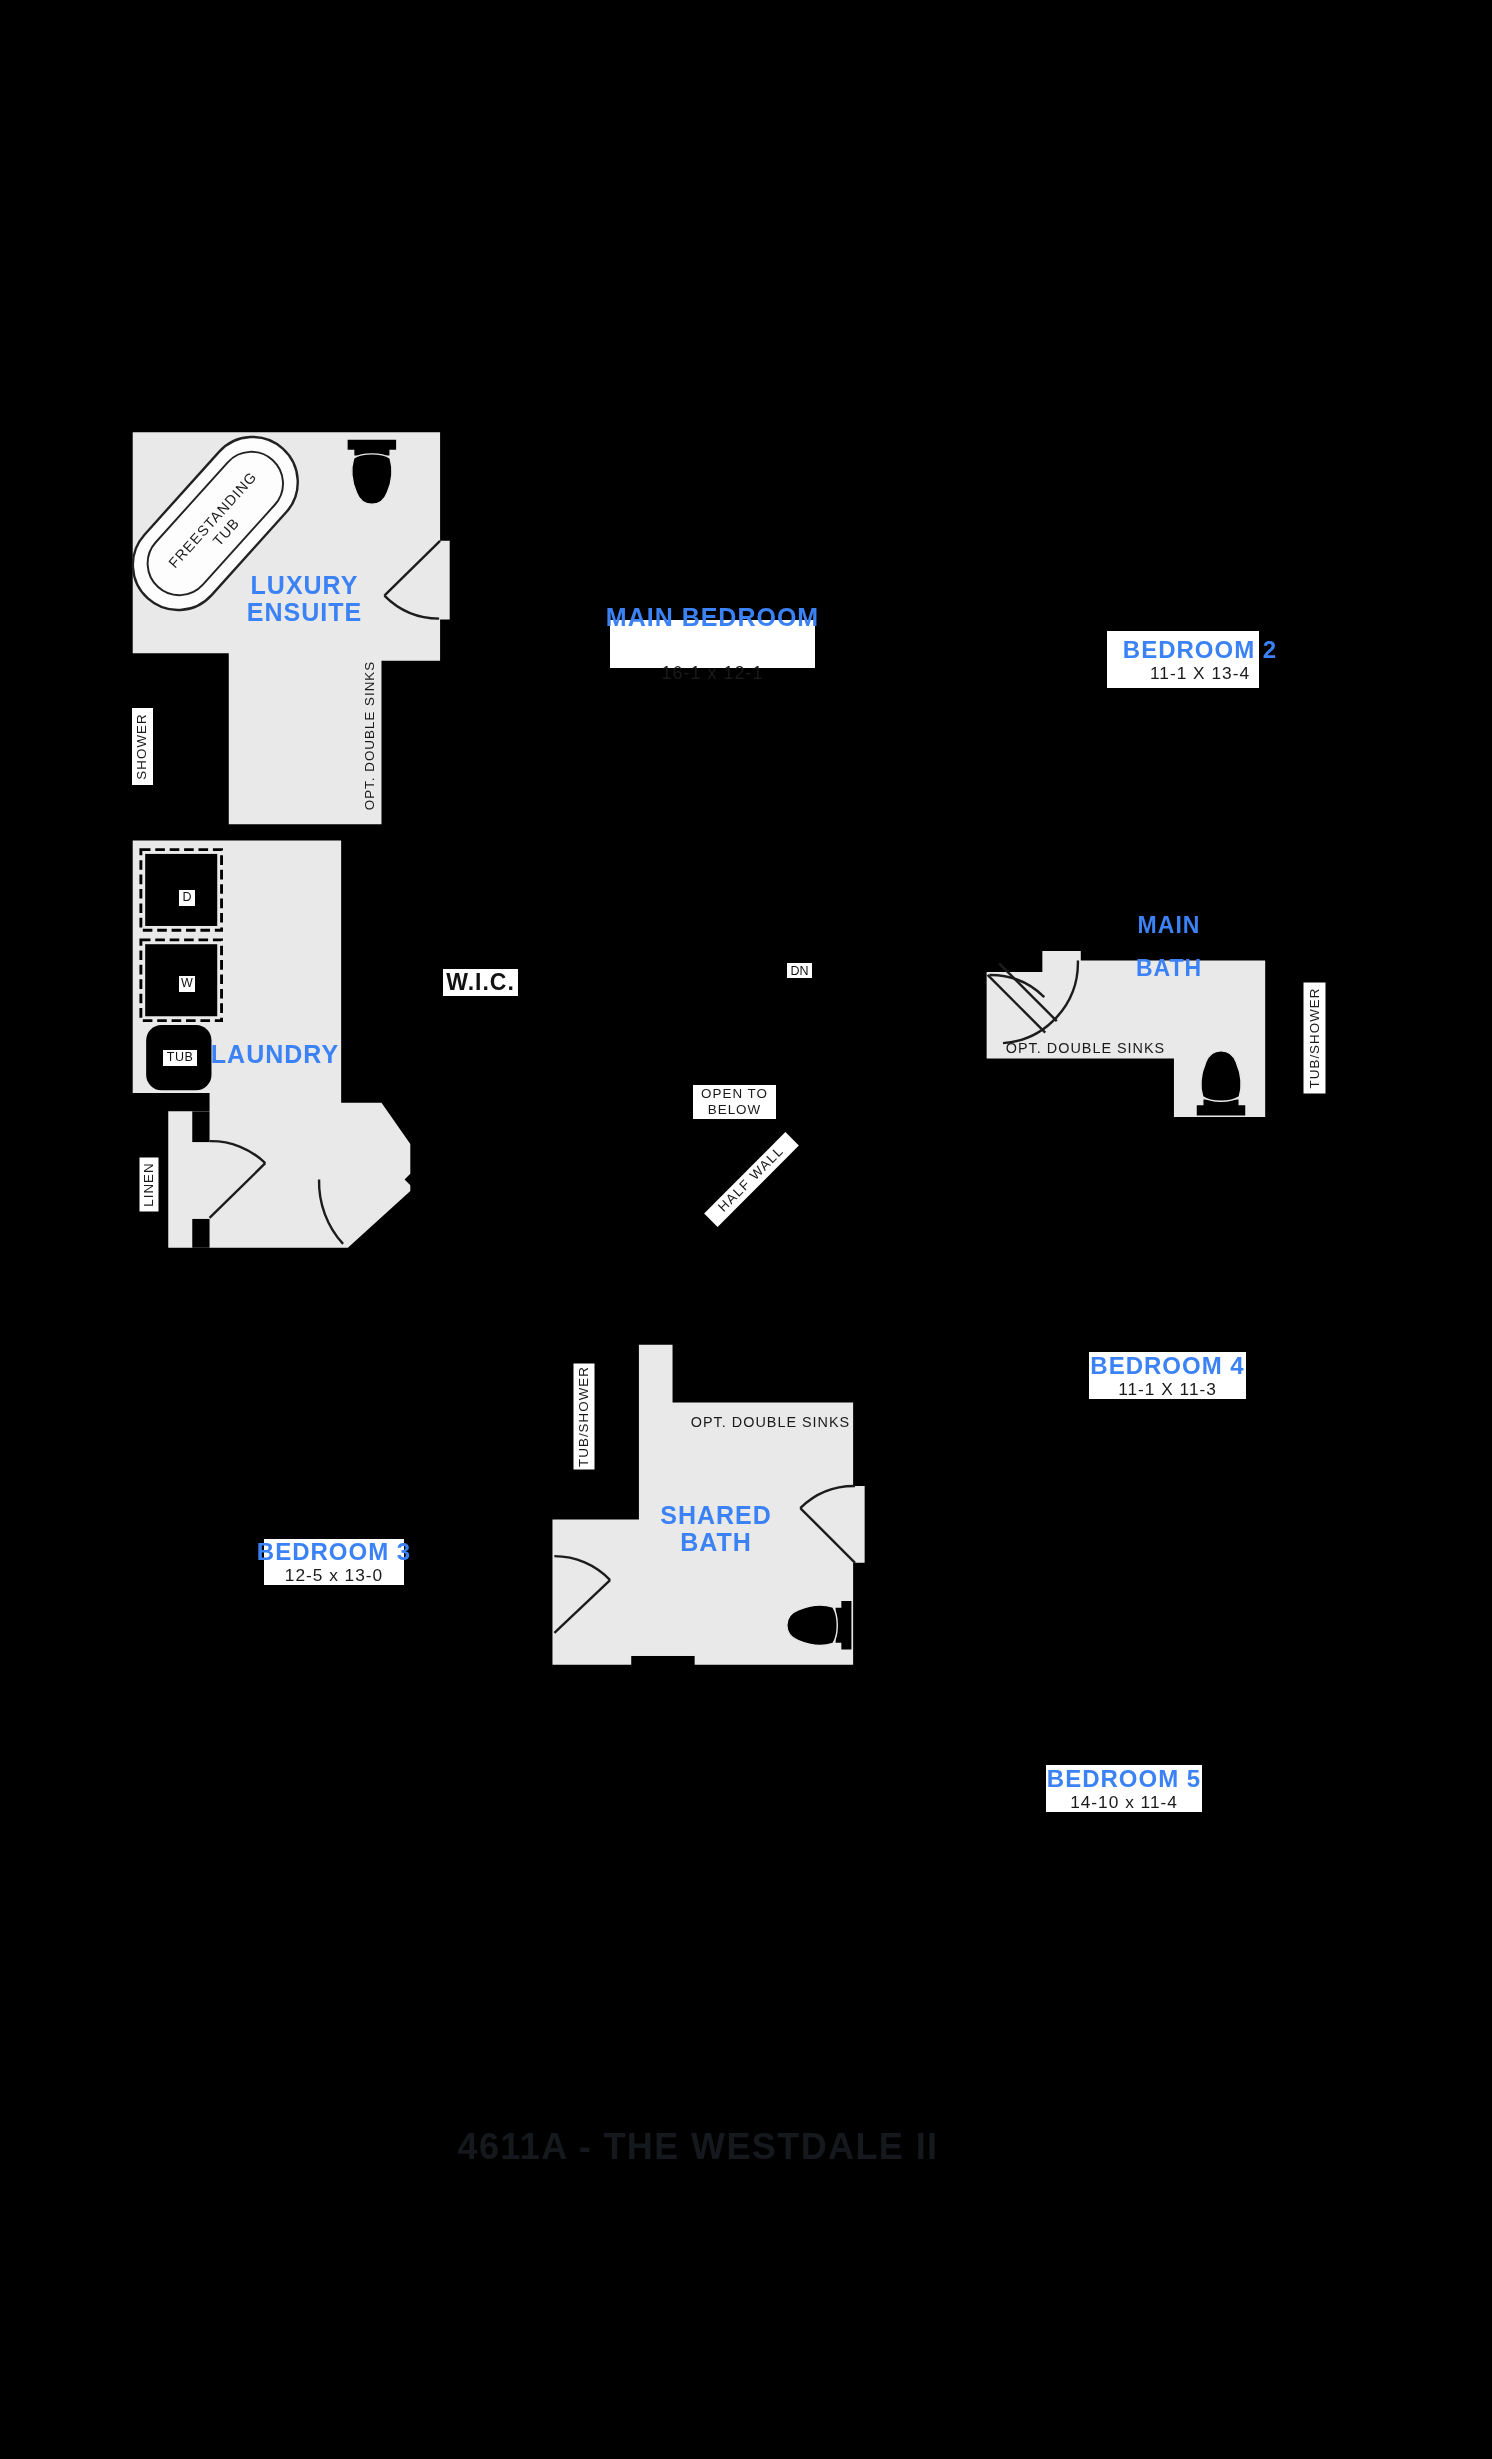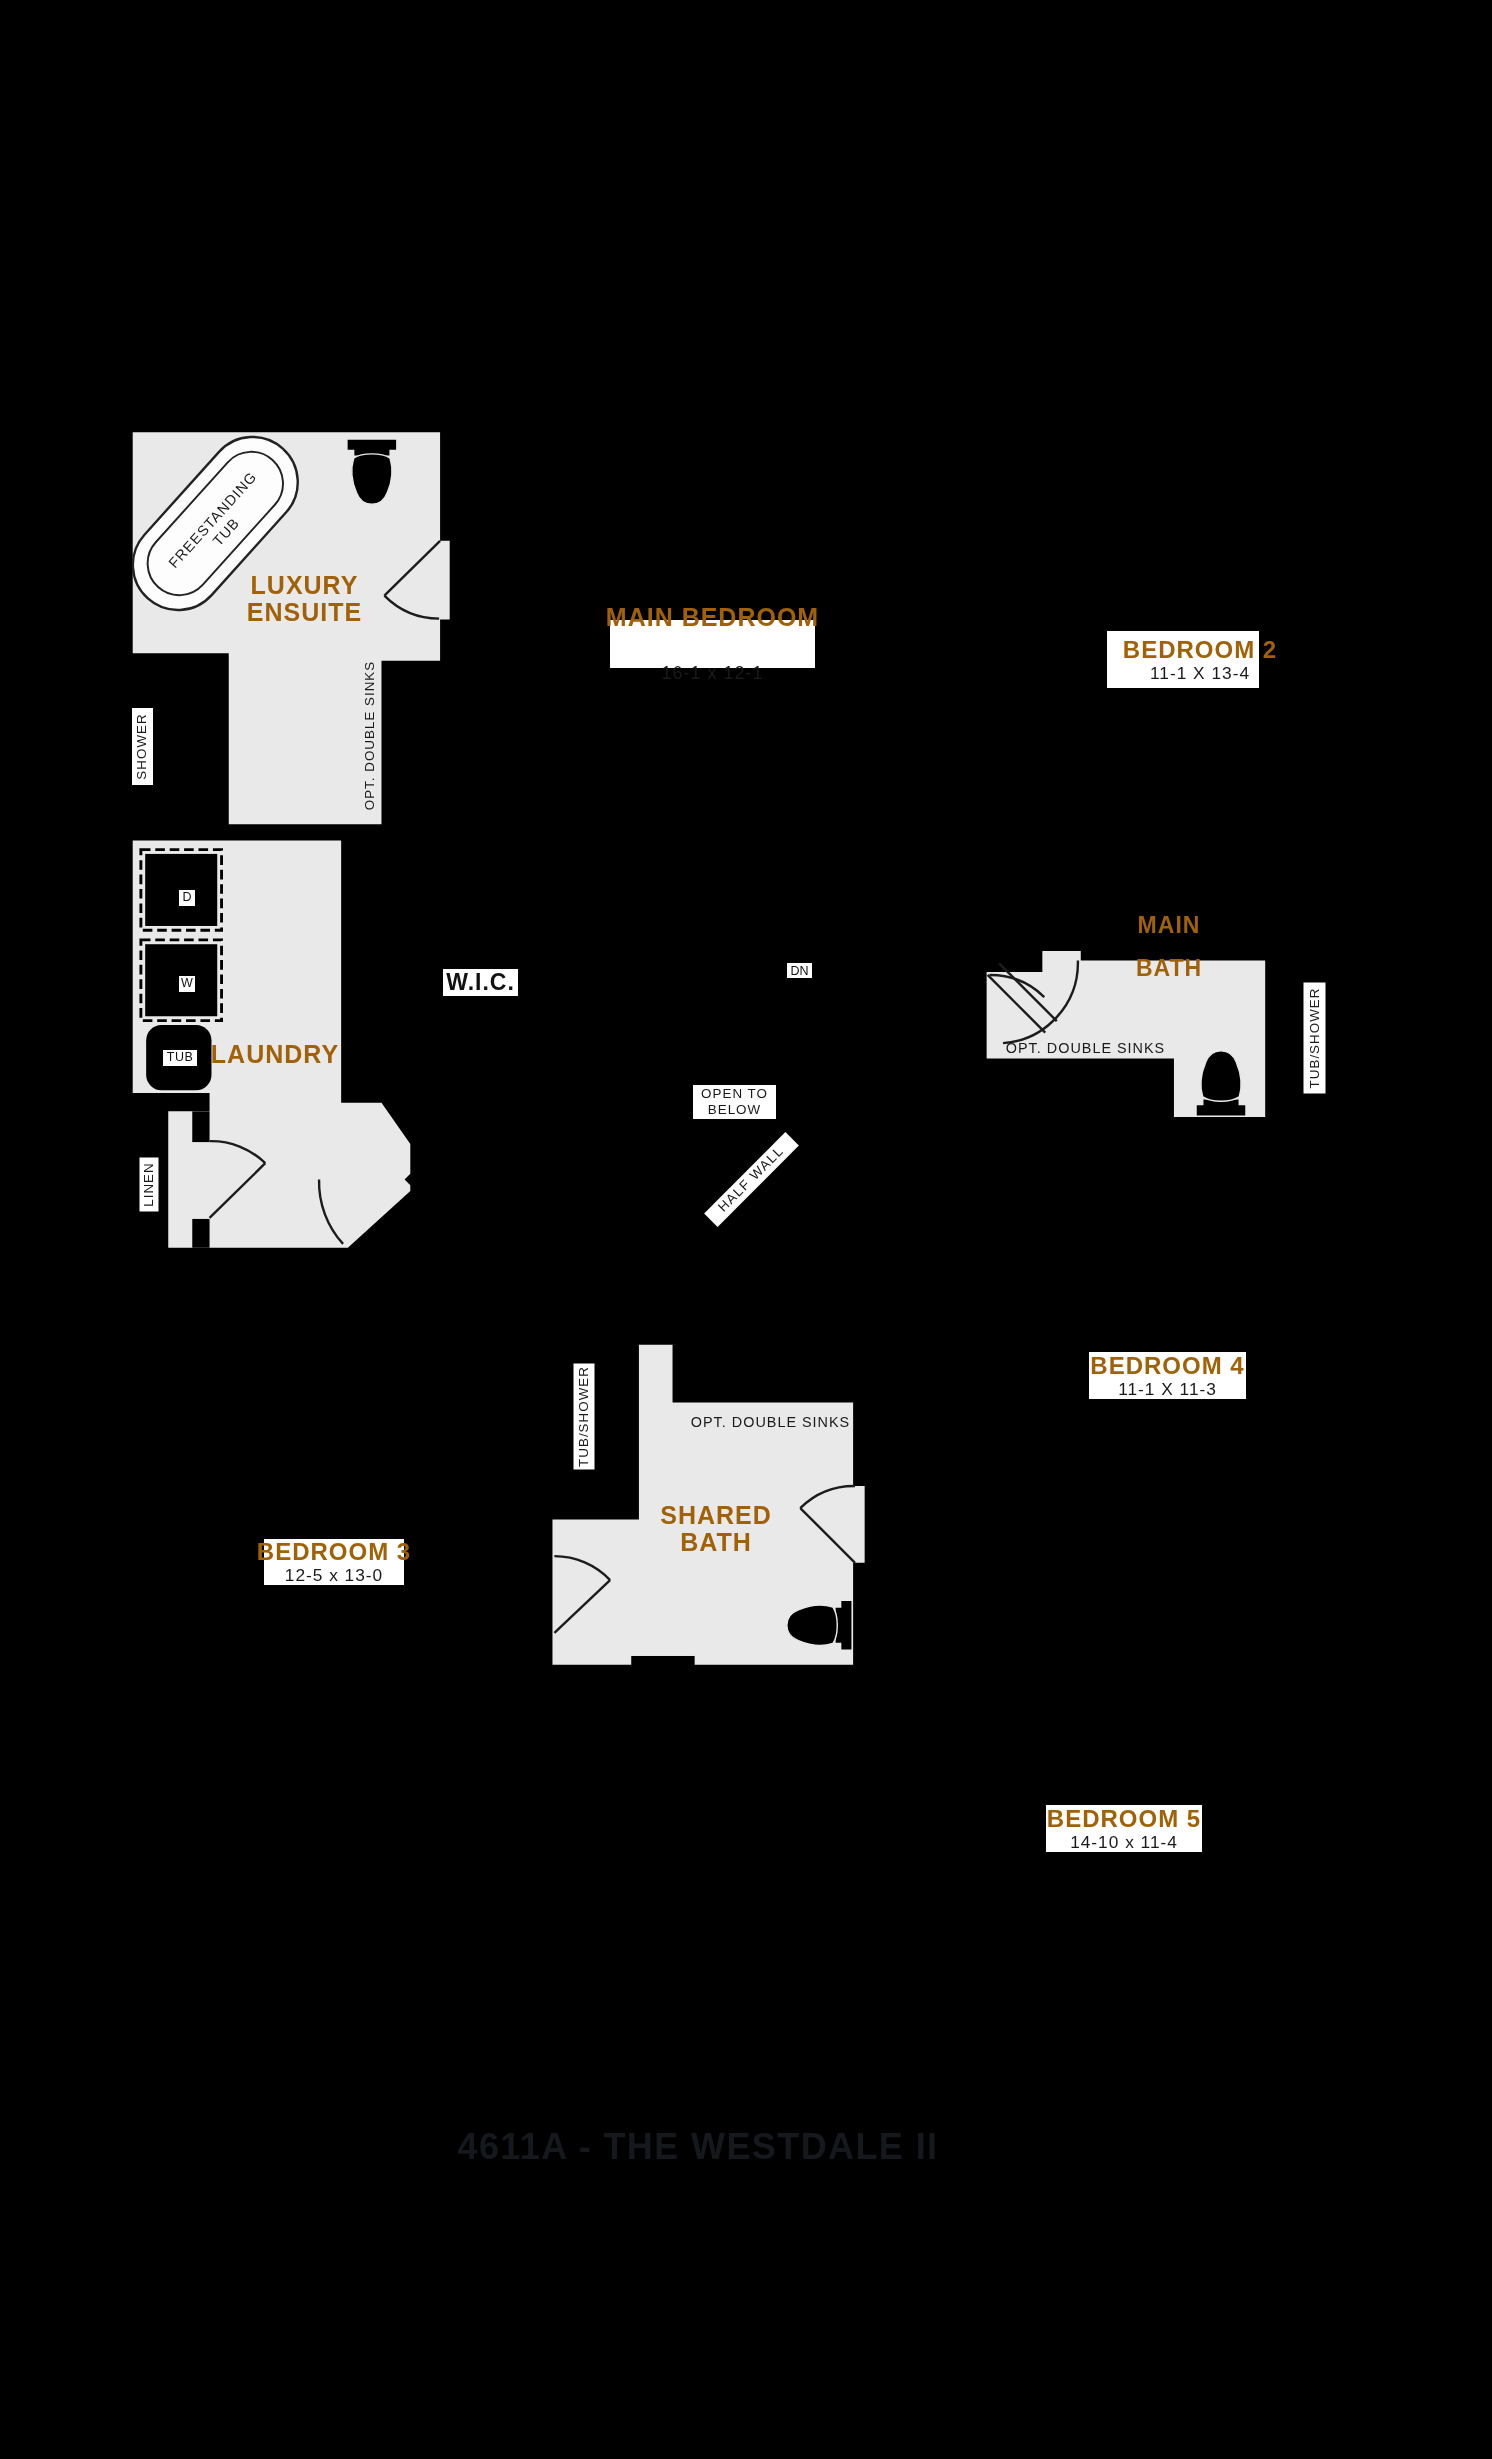--- a/index.html
+++ b/index.html
@@ -2,21 +2,21 @@
 <html><head>
 <meta charset="utf-8">
 <style>
   html,body{margin:0;padding:0;background:#000;}
   .canvas{position:relative;width:1493px;height:2459px;background:#000;overflow:hidden;
           font-family:"Liberation Sans","DejaVu Sans",sans-serif;color:#111;}
   .canvas svg{position:absolute;left:0;top:0;}
   .lbl{position:absolute;box-sizing:border-box;display:flex;flex-direction:column;
        align-items:center;justify-content:center;text-align:center;white-space:nowrap;}
   .whitebox{background:#fff;}
-  .room-name{font-weight:bold;font-size:25px;letter-spacing:1px;line-height:27px;color:#a16207;}
+  .room-name{font-weight:bold;font-size:25px;letter-spacing:1px;line-height:27px;color:#3b82f6;}
   .room-name.sm{font-size:24px;}
   .room-dims{font-size:18px;letter-spacing:1px;line-height:21px;color:#1a1a1a;}
   .small-note{font-size:13.4px;letter-spacing:1px;color:#1a1a1a;line-height:16.3px;}
   .fixture-tag{font-size:12.5px;letter-spacing:0.5px;color:#111;line-height:15.4px;}
   .rot90{transform:rotate(-90deg);}
   .title{position:absolute;left:362px;top:2126px;width:672px;text-align:center;
          font-size:36px;font-weight:bold;letter-spacing:1.4px;color:#15181c;}
 </style>
 </head>
 <body>
@@ -186,21 +186,21 @@
   <div class="lbl" style="left:639px;top:1502px;width:154px;height:54px;">
     <span class="room-name">SHARED</span>
     <span class="room-name">BATH</span>
   </div>
 
   <div class="lbl whitebox" style="left:264px;top:1539px;width:140px;height:46px;text-align:center;">
     <span class="room-name sm">BEDROOM 3</span>
     <span class="room-dims" style="font-size:17.3px;">12-5 x 13-0</span>
   </div>
 
-  <div class="lbl whitebox" style="left:1046px;top:1765px;width:156px;height:47px;margin-top:40px;">
+  <div class="lbl whitebox" style="left:1046px;top:1765px;width:156px;height:47px;">
     <span class="room-name sm">BEDROOM 5</span>
     <span class="room-dims" style="font-size:17.3px;">14-10 x 11-4</span>
   </div>
 
   <div class="title">4611A - THE WESTDALE II</div>
 
 </div>
 
 
 </body></html>

